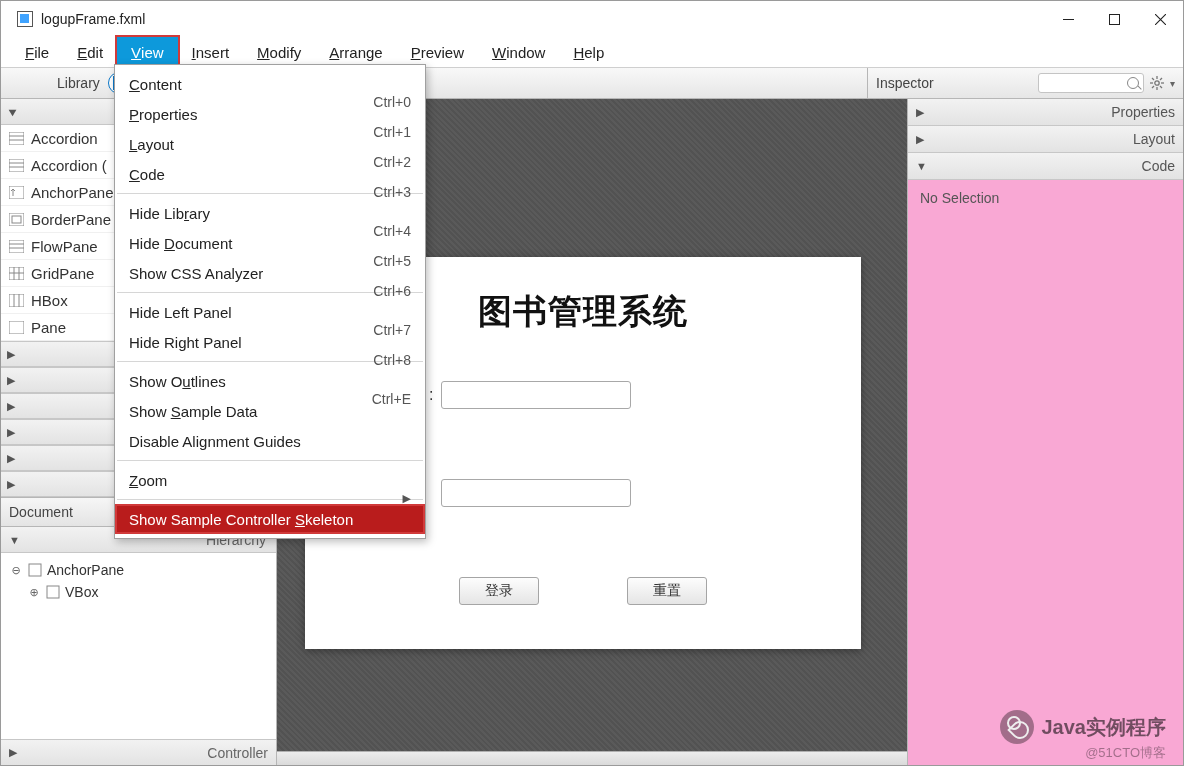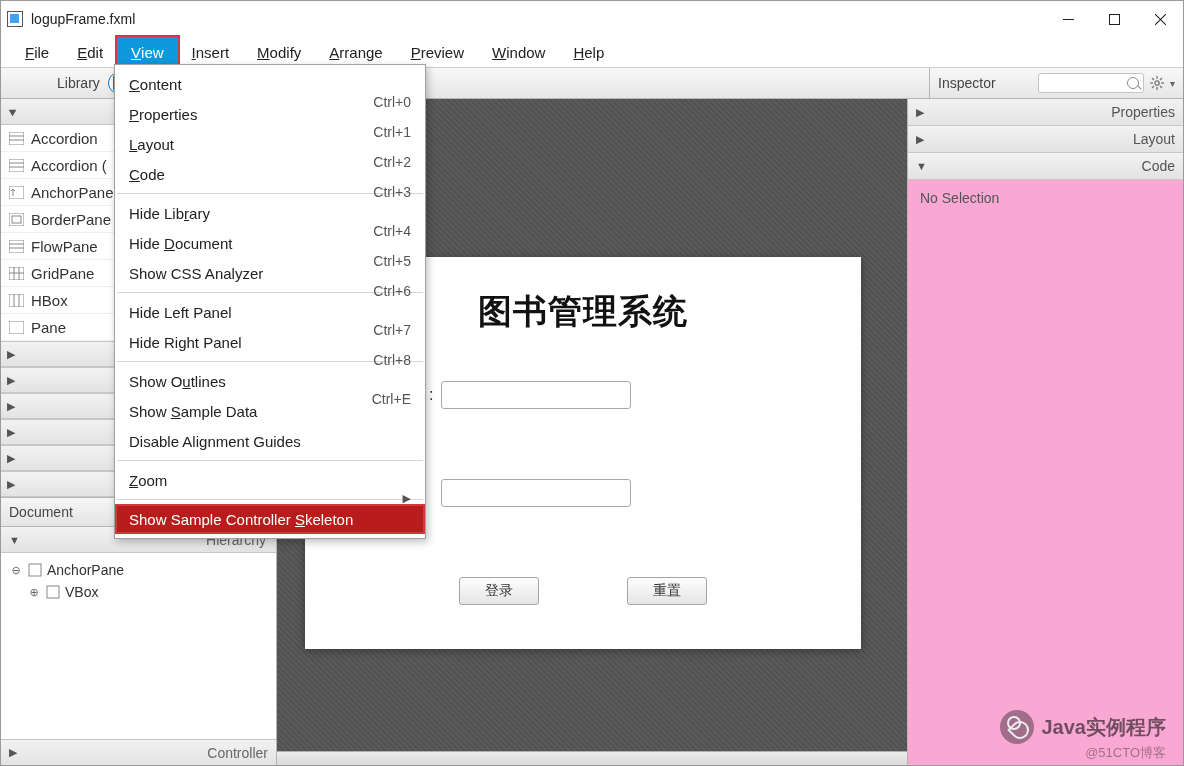--- a/index.html
+++ b/index.html
@@ -1,38 +1,38 @@
 <!DOCTYPE html>
 <html><head>
 <meta charset="utf-8">
 <style>
   * { box-sizing: border-box; margin: 0; padding: 0; font-family: "Segoe UI", "Microsoft YaHei", sans-serif; }
   html, body { width: 1184px; height: 766px; overflow: hidden; background: #f0f0f0; }
   .window { width: 1184px; height: 766px; background: #fff; border: 1px solid #9a9a9a; display: flex; flex-direction: column; }
   
-  .titlebar { height: 36px; background: #fff; display: flex; align-items: center; padding-left: 6px; }
+  .titlebar { height: 36px; background: #fff; display: flex; align-items: center; padding-left: 16px; }
   .titlebar .app-icon { width: 16px; height: 16px; border: 1px solid #555; background: #fff; margin-right: 8px; position: relative; }
   .titlebar .app-icon::before { content:""; position:absolute; left:2px; top:2px; width:9px;height:9px; background:#3fa3ff; }
   .titlebar-title { font-size: 14px; color: #222; }
   .winbtns { margin-left: auto; display: flex; }
   .winbtn { width: 46px; height: 30px; display:flex;align-items:center;justify-content:center; color:#222; }
   .winbtn svg { width:11px; height:11px; }
   
   .menubar { height: 30px; display:flex; align-items:stretch; padding: 0 10px; background:#fff; }
   .menuitem { padding: 0 14px; display:flex; align-items:center; font-size:15px; color:#222; cursor:default; user-select:none; }
   .menuitem.active { background:#0d99db; color:#fff; box-shadow: 0 0 0 2px #d13a3a; }
   .menuitem .u { text-decoration: underline; }
   
   .toolstrip { height: 32px; background: linear-gradient(#f8f8f8,#e6e6e6); border-top:1px solid #cfcfcf; border-bottom:1px solid #b6b6b6; display:flex; }
   .toolstrip .left { width: 276px; display:flex; align-items:center; padding:0 8px; border-right:1px solid #b6b6b6; gap:8px;}
   .toolstrip .left .lbl { font-size:14px; color:#444;margin-left:48px; }
   .toolstrip .left .search { flex:1; height:22px; border:1px solid #0b78c9; border-radius:11px; background:#fff; position:relative;}
   .toolstrip .left .search::before { content:""; position:absolute; left:4px; top:3px; width:2px; height:14px; background:#0b78c9; }
   .toolstrip .mid { flex:1; }
-  .toolstrip .right { width: 254px; display:flex; align-items:center; padding:0 8px; border-left:1px solid #b6b6b6; gap:6px;}
+  .toolstrip .right { width: 316px; display:flex; align-items:center; padding:0 8px; border-left:1px solid #b6b6b6; gap:6px;}
   .toolstrip .right .lbl { font-size:14px; color:#444; }
   .toolstrip .right .isearch { margin-left:auto; width:106px; height:20px; border:1px solid #c4c4c4; border-radius:3px; background:#fff; display:flex; align-items:center; justify-content:flex-end; padding-right:4px;}
   .mag { width:12px;height:12px;border:1.3px solid #888;border-radius:50%; position:relative; }
   .mag::after{content:"";position:absolute;width:5px;height:1.3px;background:#888;left:9px;top:9px;transform:rotate(45deg);}
   .gear { width:14px;height:14px; position:relative; }
   .gear svg{width:14px;height:14px;}
   
   .body { flex:1; display:flex; min-height:0; }
   .leftpane { width:276px; display:flex; flex-direction:column; border-right:1px solid #b6b6b6; background:#f8f8f8; }
   .lib-head { height:26px; background:linear-gradient(#f2f2f2,#e3e3e3); border-bottom:1px solid #c7c7c7; display:flex; align-items:center; padding-left:6px;}

